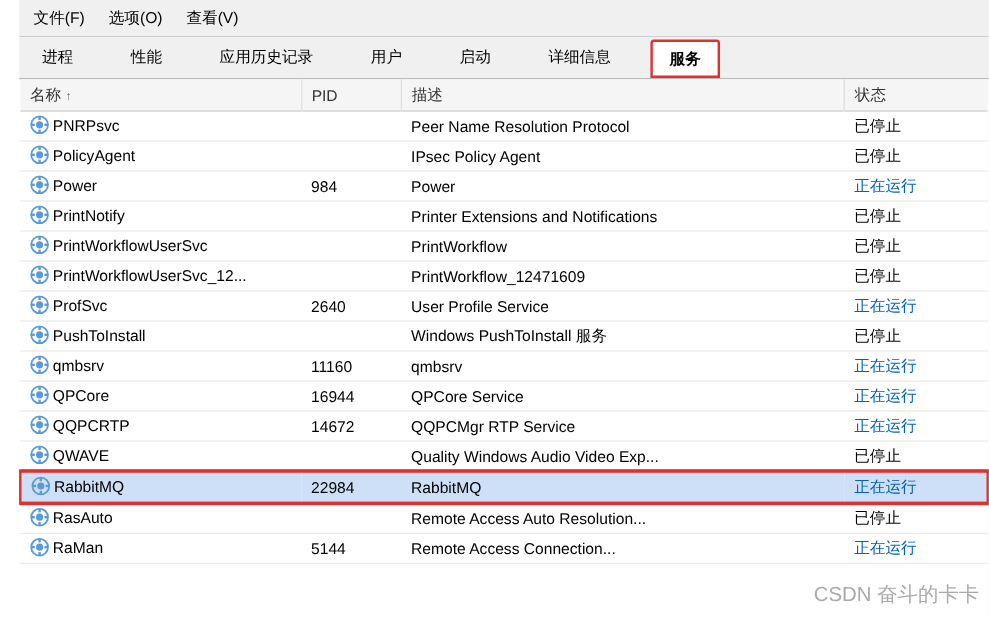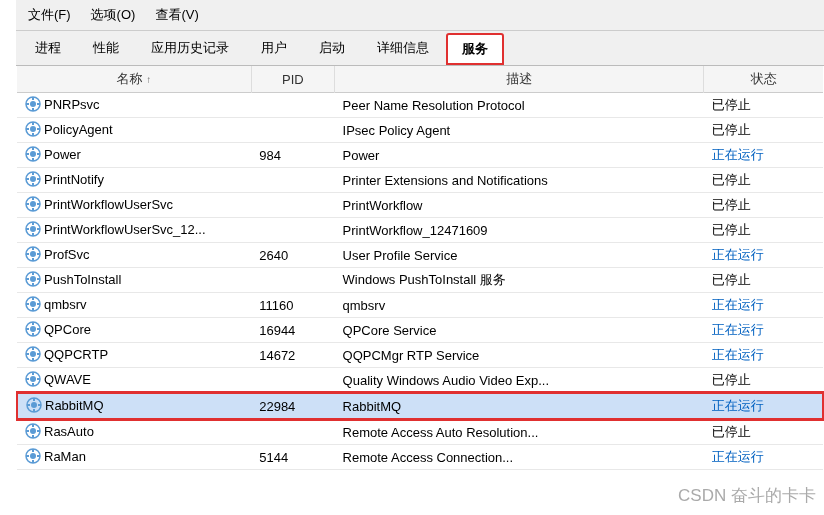--- a/index.html
+++ b/index.html
@@ -28,21 +28,21 @@
     }
     .menu-item {
       cursor: pointer;
       padding: 2px 4px;
       font-size: 13px;
       color: #000;
     }
     .tab-bar {
       background: #f0f0f0;
       display: flex;
-      gap: 0;
+      gap: 16px;
       border-bottom: 1px solid #bbb;
       padding: 2px 4px 0 4px;
     }
     .tab {
       padding: 5px 14px;
       cursor: pointer;
       font-size: 13px;
       color: #000;
       border: 1px solid transparent;
       border-radius: 3px 3px 0 0;
@@ -67,21 +67,21 @@
     table {
       width: 100%;
       border-collapse: collapse;
     }
     thead tr {
       background: #f5f5f5;
       border-bottom: 1px solid #ccc;
     }
     thead th {
       padding: 4px 8px;
-      text-align: center;
+      text-align: left;
       font-weight: normal;
       font-size: 13px;
       color: #333;
       white-space: nowrap;
       border-right: 1px solid #ddd;
       user-select: none;
       cursor: pointer;
     }
     thead th:last-child { border-right: none; }
     tbody tr {

